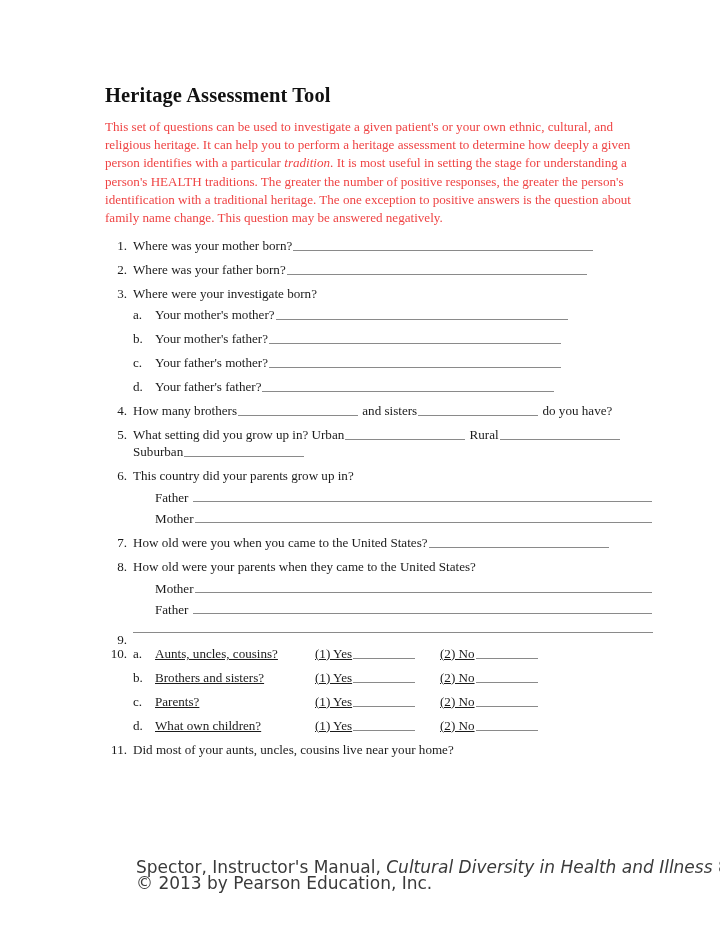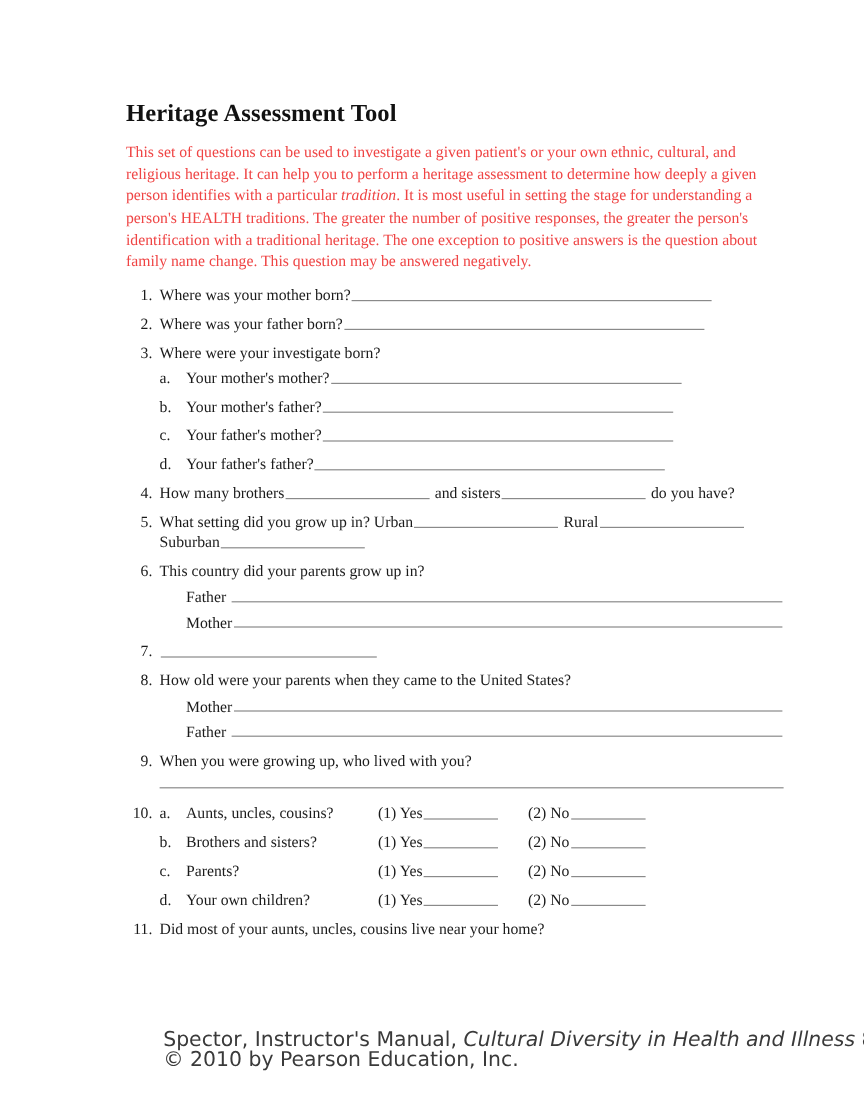--- a/index.html
+++ b/index.html
@@ -126,20 +126,21 @@
         rgba(255,255,255,0.95) 17px,
         rgba(255,255,255,0.95) 19px);
   }
 
   
   .yn-row {
     display: flex;
     align-items: flex-end;
     font-size: 13.1px;
     line-height: 17.5px;
+    text-decoration: underline;
   }
   .yn-row .sublabel { flex: 0 0 160px; }
   .yn-row .opt { flex: 0 0 125px; white-space: nowrap; }
   .yn-row .opt .blank { width: 62px; }
   .yn-row .opt.last .blank { width: 62px; }
 
   
   .footer {
     position: absolute;
     left: 108px;
@@ -218,39 +219,38 @@
             <span class="blank"></span>
         </div>
         <div class="fmrow">
           <span class="fmlabel">Mother</span>
             <span class="blank"></span>
         </div>
       </li>
 
       <li class="q">
         <span class="num">7.</span>
-        <span class="qtext"><span class="blank" style="width:180px"></span></span>
+        <span class="qtext"><span>How old were you when you came to the United States?</span><span class="blank" style="width:180px"></span></span>
       </li>
 
       <li class="q">
         <span class="num">8.</span>
         <span class="qtext">How old were your parents when they came to the United States?</span>
         <div class="fmrow">
           <span class="fmlabel">Mother</span>
             <span class="blank"></span>
         </div>
         <div class="fmrow">
           <span class="fmlabel">Father </span>
             <span class="blank"></span>
         </div>
       </li>
 
       <li class="q">
         <span class="num">9.</span>
-        <span class="qtext">When you were growing up, who lived with you?</span>
         <div class="answer-rule"></div>
       </li>
 
       <li class="q wide" style="margin-top:12px;">
         <span class="num">10.</span>
         <ul class="sublist">
           <li class="sub">
             <span class="slet">a.</span>
             <div class="yn-row">
               <span class="sublabel">Aunts, uncles, cousins?</span>
@@ -270,34 +270,34 @@
             <span class="slet">c.</span>
             <div class="yn-row">
               <span class="sublabel">Parents?</span>
               <span class="opt"><span>(1) Yes</span><span class="blank"></span></span>
               <span class="opt last"><span>(2) No</span><span class="blank"></span></span>
             </div>
           </li>
           <li class="sub">
             <span class="slet">d.</span>
             <div class="yn-row">
-              <span class="sublabel">Your own children?</span>
+              <span class="sublabel">What own children?</span>
               <span class="opt"><span>(1) Yes</span><span class="blank"></span></span>
               <span class="opt last"><span>(2) No</span><span class="blank"></span></span>
             </div>
           </li>
         </ul>
       </li>
 
       <li class="q wide">
         <span class="num">11.</span>
         <span class="qtext">Did most of your aunts, uncles, cousins live near your home?</span>
       </li>
 
     </ul>
   </div>
 
   <div class="footer">
     <span class="footer-line"><span>Spector, Instructor's Manual, </span><em>Cultural Diversity in Health and Illness</em><span> 8th Edition</span></span>
-    <span class="footer-line">© 2010 by Pearson Education, Inc.</span>
+    <span class="footer-line">© 2013 by Pearson Education, Inc.</span>
   </div>
 
 </div>
 
 </body></html>

